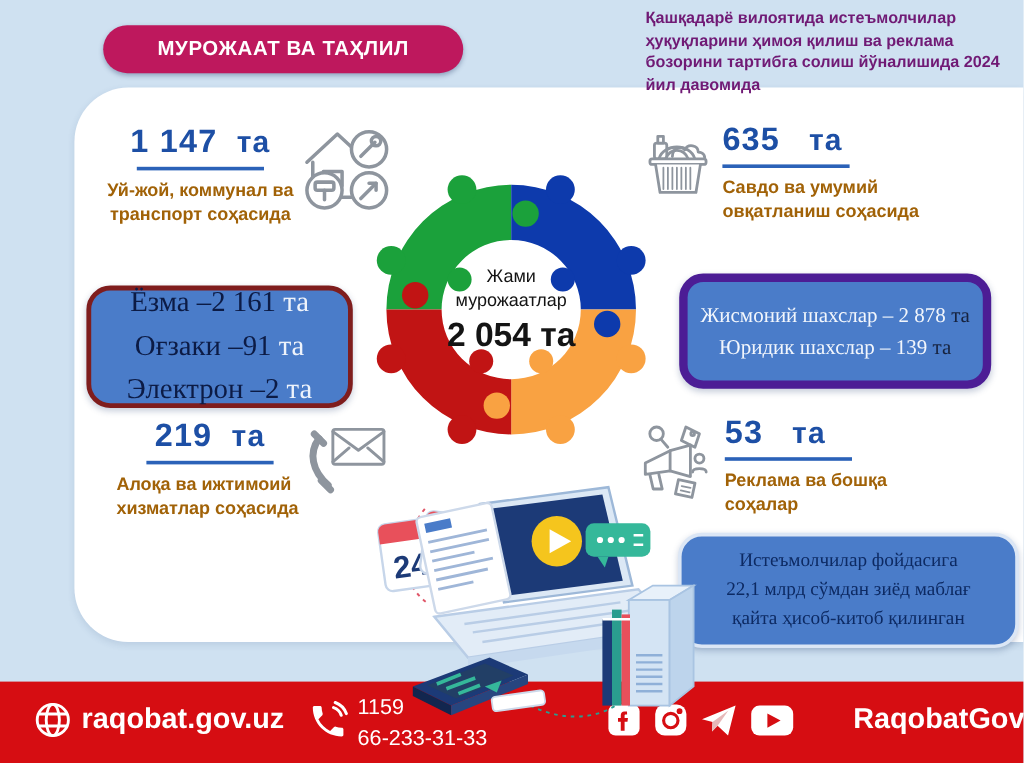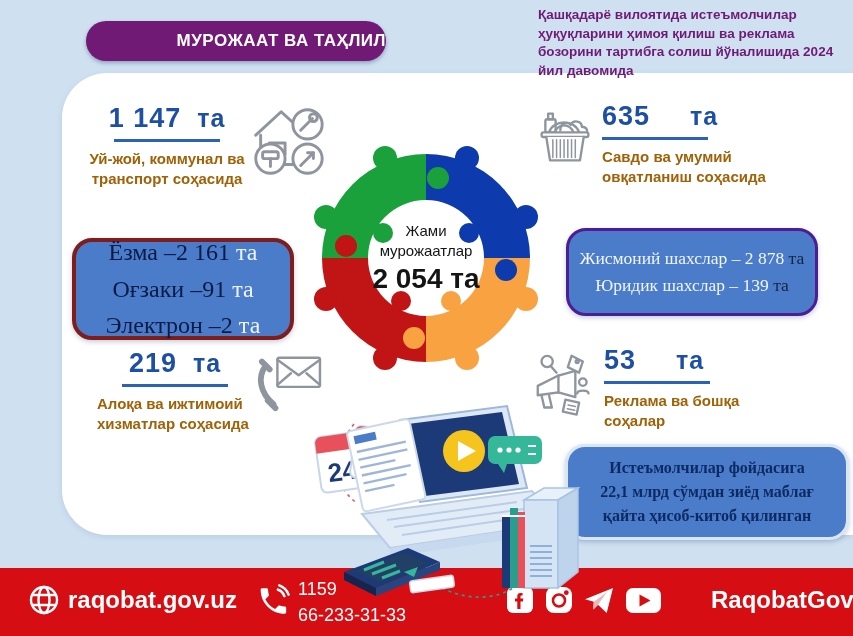--- a/index.html
+++ b/index.html
@@ -2,48 +2,48 @@
 <html><head>
 <meta charset="utf-8">
 <style>
   html,body{margin:0;padding:0;}
   .page{position:relative;width:853px;height:636px;background:#cfe1f1;overflow:hidden;
         font-family:"Liberation Sans",sans-serif;}
   
   .card{position:absolute;left:62px;top:73px;width:791px;height:462px;background:#ffffff;
         border-radius:45px 0 0 45px;box-shadow:0 2px 6px rgba(40,70,120,.12);}
   
-  .badge{position:absolute;left:86px;top:21px;width:300px;height:40px;background:#701a75;
-         border-radius:21px;display:flex;align-items:center;justify-content:flex-end;
+  .badge{position:absolute;left:86px;top:21px;width:300px;height:40px;background:#be185d;
+         border-radius:21px;display:flex;align-items:center;justify-content:center;
          color:#fff;font-weight:bold;font-size:17px;letter-spacing:.5px;
          box-shadow:0 2px 4px rgba(20,40,90,.35);z-index:4;}
   
   .note{position:absolute;left:538px;top:6px;width:310px;color:#701a75;font-weight:bold;
         font-size:13.5px;line-height:1.38;z-index:4;}
   
   .stat{position:absolute;z-index:4;}
   .stat-num{display:flex;align-items:baseline;justify-content:center;gap:16px;
             color:#1d4fa5;font-weight:bold;font-size:27px;letter-spacing:1px;}
   .stat-num .unit{font-size:25px;}
   .stat-line{height:0;border-top:3px solid #2b62b8;width:106px;margin:5px auto 7px auto;}
   .stat-label{color:#a16207;font-weight:bold;font-size:15px;line-height:1.35;text-align:center;}
   .stat.leftalign .stat-line{margin-left:0;}
-  .stat.leftalign .stat-num{justify-content:flex-start;gap:40px;}
+  .stat.leftalign .stat-num{justify-content:flex-start;gap:24px;}
   .stat.leftalign .stat-label{text-align:left;}
   .icon-box{position:absolute;z-index:4;}
   
   .bluebox{position:absolute;background:#4a7cc9;border-radius:20px;z-index:4;
            font-family:"Liberation Serif",serif;display:flex;flex-direction:column;
            justify-content:center;text-align:center;box-shadow:0 2px 5px rgba(30,60,110,.25);}
   .bluebox .ln{line-height:1.52;}
   .bb-left{left:72px;top:238px;width:214px;height:94px;font-size:24px;color:#0c1b45;border:4px solid #7f1d1d;}
   .bb-left .unit{color:#eef3fb;}
-  .bb-right{left:566px;top:228px;width:246px;height:82px;font-size:17.5px;color:#f2f6fc;border:3px solid #4c1d95;}
+  .bb-right{left:566px;top:228px;width:246px;height:82px;font-size:17.5px;color:#f2f6fc;border:7px solid #4c1d95;}
   .bb-right .unit{color:#17233f;}
-  .bb-benefit{left:565px;top:444px;width:278px;height:90px;font-size:16px;font-weight:bold;
+  .bb-benefit{left:565px;top:444px;width:278px;height:90px;font-size:16px;font-weight:normal;
               color:#0d2a63;border:3px solid #dbe6f5;line-height:1.45;}
   
   .donut{position:absolute;left:306px;top:138px;width:240px;height:240px;z-index:3;}
   .donut-center{position:absolute;left:306px;top:138px;width:240px;height:240px;z-index:4;
                 display:flex;flex-direction:column;align-items:center;justify-content:center;
                 text-align:center;color:#141414;pointer-events:none;}
   .donut-center .sm{font-size:15px;line-height:1.3;}
   .donut-center .big{font-size:28px;font-weight:bold;margin-top:3px;}
   
   .footer{position:absolute;left:0;top:568px;width:853px;height:68px;background:#d60d12;z-index:2;}

